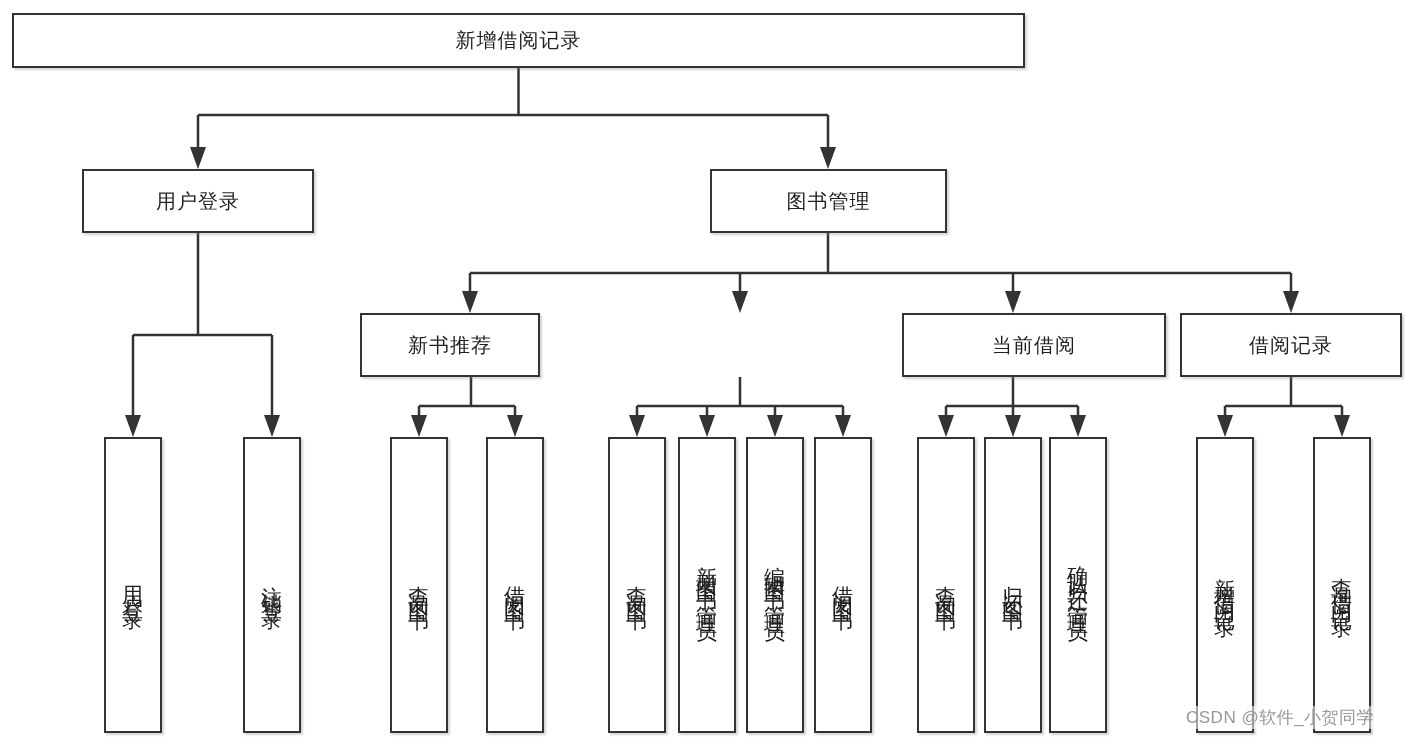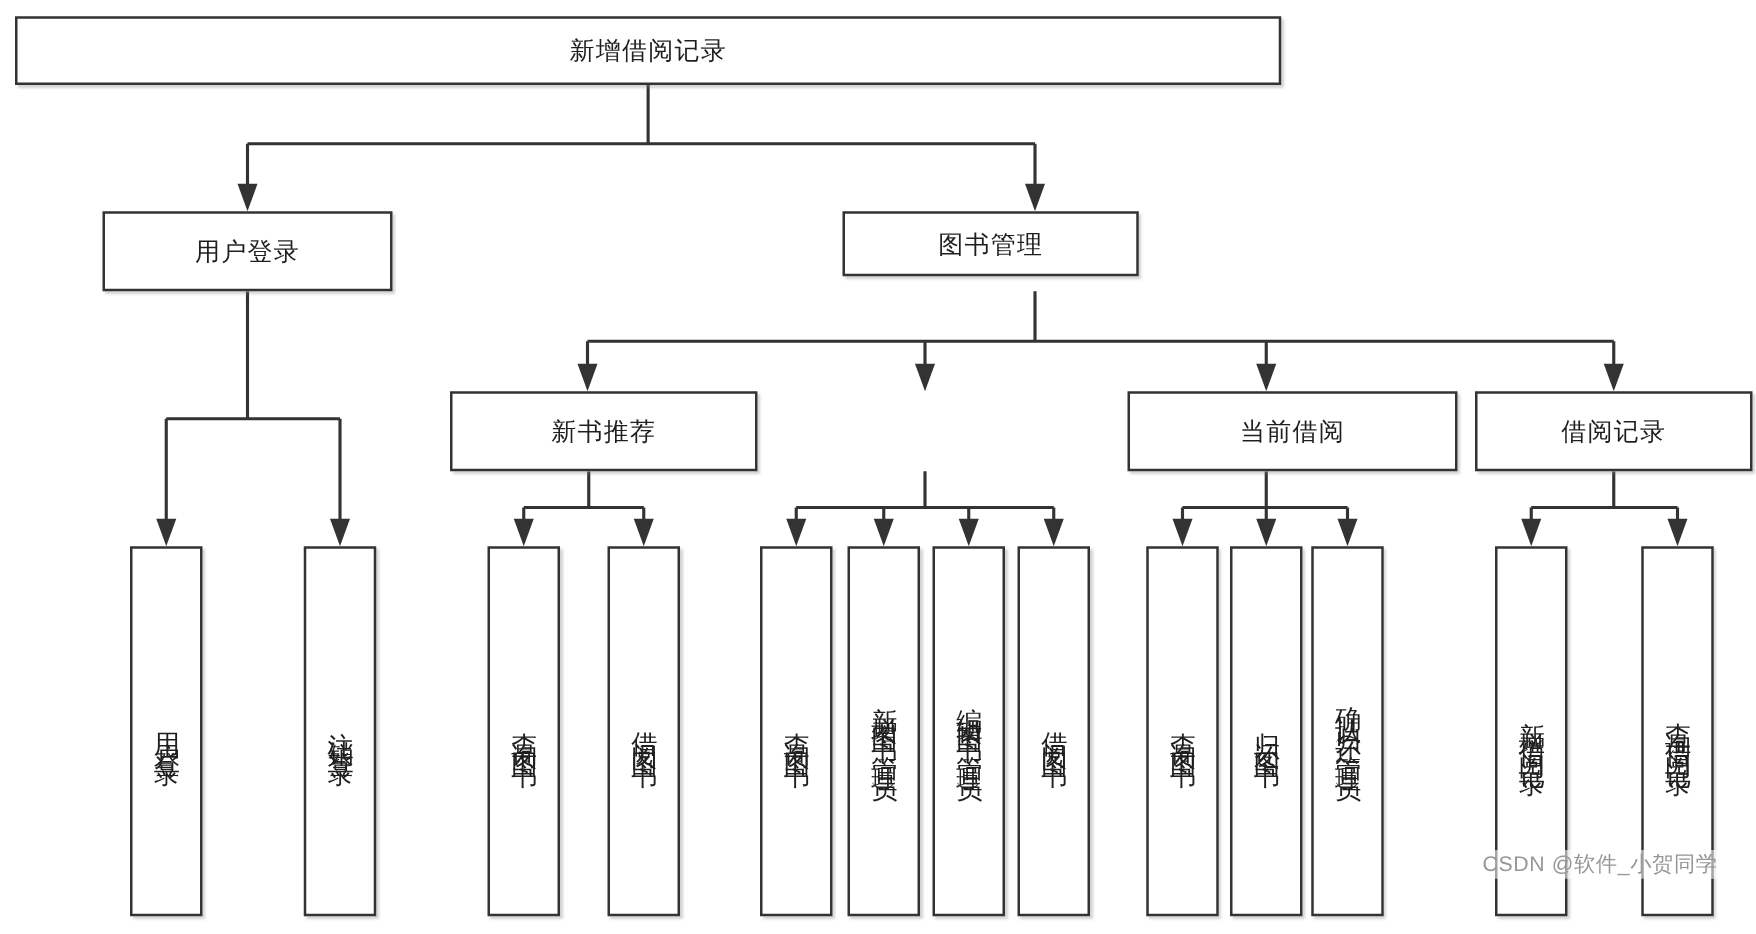--- a/index.html
+++ b/index.html
@@ -36,21 +36,21 @@
   .node.v span {
     writing-mode: vertical-rl;
     text-orientation: mixed;
     font-size: 21px;
     letter-spacing: 8px;
     line-height: 1;
   }
   .watermark {
     position: absolute;
     left: 1184px;
-    top: 680px;
+    top: 706px;
     font-size: 17px;
     color: #979797;
     background: rgba(255,255,255,0.55);
     letter-spacing: 0.5px;
     white-space: nowrap;
     z-index: 10;
     padding: 0 2px;
   }
 </style>
 </head>
@@ -90,25 +90,25 @@
     </g>
   </svg>
 
   <div class="node h" style="left:12px; top:13px; width:1013px; height:55px">
     <span>新增借阅记录</span>
   </div>
 
   <div class="node h" style="left:82px; top:169px; width:232px; height:64px">
     <span>用户登录</span>
   </div>
-  <div class="node h" style="left:674px; top:169px; width:237px; height:52px">
+  <div class="node h" style="left:710px; top:169px; width:237px; height:64px">
     <span>图书管理</span>
   </div>
 
-  <div class="node h" style="left:360px; top:313px; width:246px; height:64px">
+  <div class="node h" style="left:360px; top:313px; width:180px; height:64px">
     <span>新书推荐</span>
   </div>
   <div class="node h" style="left:902px; top:313px; width:264px; height:64px">
     <span>当前借阅</span>
   </div>
   <div class="node h" style="left:1180px; top:313px; width:222px; height:64px">
     <span>借阅记录</span>
   </div>
 
   <div class="node v" style="left:104px; top:437px; width:58px; height:296px">

